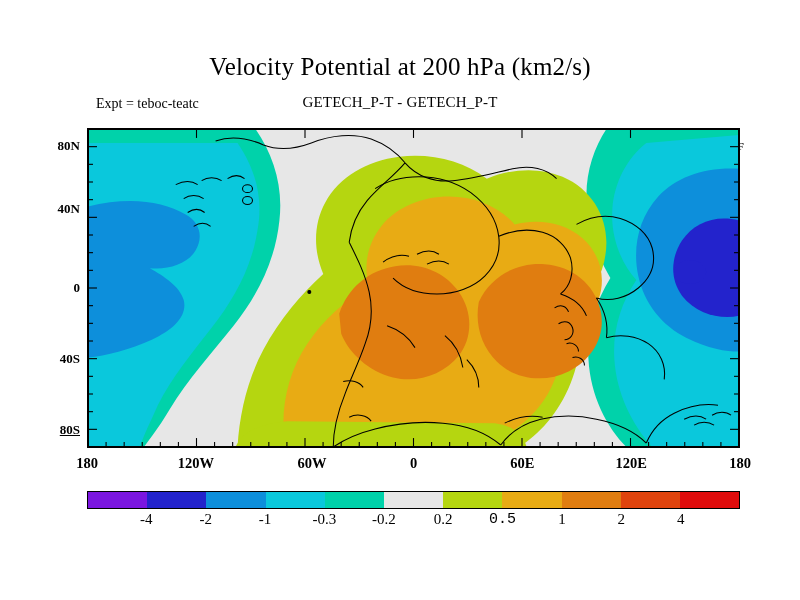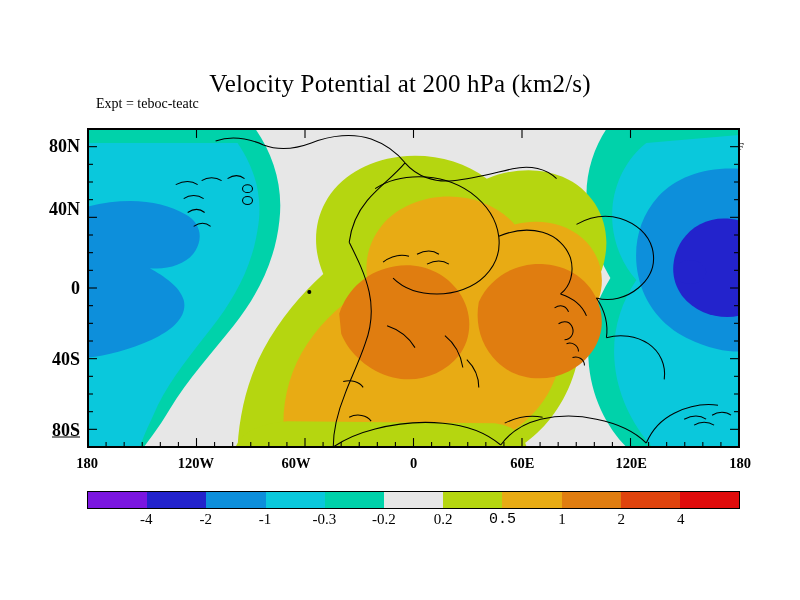--- a/index.html
+++ b/index.html
@@ -2,65 +2,66 @@
 <html><head>
 <meta charset="utf-8">
 <style>
   html,body{margin:0;padding:0;background:#ffffff;}
   body{width:800px;height:600px;overflow:hidden;
        font-family:"Liberation Serif",serif;color:#000;}
   #stage{position:relative;width:800px;height:600px;}
 
   .ttl{position:absolute;left:0;right:0;text-align:center;
        font-size:25px;font-weight:400;letter-spacing:.2px;}
-  #title{top:70px;}
+  #title{top:53px;}
   #subtitle{top:94px;font-size:15px;}
   #expt{position:absolute;left:80px;top:96px;font-size:14px;margin-left:16px;}
   #season{position:absolute;right:56px;top:94px;font-size:11px;font-weight:700;margin-top:46px;}
 
   #plot{position:absolute;left:87px;top:128px;width:653px;height:320px;
         border:1.3px solid #000;box-sizing:border-box;background:#e7e7e7;
         overflow:hidden;}
   #plot svg{display:block;width:100%;height:100%;}
 
   .ylab{position:absolute;right:0;transform:translateY(-50%);
-        font-size:18px;font-weight:700;text-align:right;white-space:nowrap;}
+        font-size:13px;font-weight:700;text-align:right;white-space:nowrap;}
   #ywrap{position:absolute;left:20px;top:128px;width:60px;height:320px;}
   .xlab{position:absolute;transform:translateX(-50%);
         font-size:14.5px;font-weight:700;white-space:nowrap;}
   #xwrap{position:absolute;left:87px;top:455px;width:653px;height:22px;}
 
   #cbwrap{position:absolute;left:87px;top:491px;width:653px;height:18px;}
   #cbar{position:absolute;inset:0;display:flex;border:1.1px solid #000;
         box-sizing:border-box;}
   #cbar div{flex:1 1 0;height:100%;}
   #cblabs{position:absolute;left:87px;top:511px;width:653px;height:22px;}
   .cblab{position:absolute;transform:translateX(-50%);
          font-size:15px;white-space:nowrap;}
 </style>
 </head>
 <body>
 
 <div id="stage">
 
   <div class="ttl" id="title">Velocity Potential at 200 hPa (km2/s)</div>
+  <div class="ttl" id="subtitle">GETECH_P-T - GETECH_P-T</div>
   <div id="expt">Expt = teboc-teatc</div>
   <div id="season">DJF</div>
 
   <div id="ywrap">
       <div class="ylab" style="top: 17.7778px;">80N</div>
       <div class="ylab" style="top: 81px;">40N</div>
       <div class="ylab" style="top: 160px;">0</div>
       <div class="ylab" style="top: 231.111px;">40S</div>
       <div class="ylab" style="top: 302.222px; text-decoration: underline;">80S</div>
     </div>
   <div id="xwrap">
       <div class="xlab" style="left: 0px;">180</div>
       <div class="xlab" style="left: 108.833px; text-align: right;">120W</div>
-      <div class="xlab" style="left: 209px;">60W</div>
+      <div class="xlab" style="left: 225px;">60W</div>
       <div class="xlab" style="left: 326.5px;">0</div>
       <div class="xlab" style="left: 435.333px;">60E</div>
       <div class="xlab" style="left: 544.167px;">120E</div>
       <div class="xlab" style="left: 653px;">180</div>
     </div>
 
   <div id="plot">
     <svg viewBox="0 0 653 320" preserveAspectRatio="none">
       <defs>
         <clipPath id="fr">

